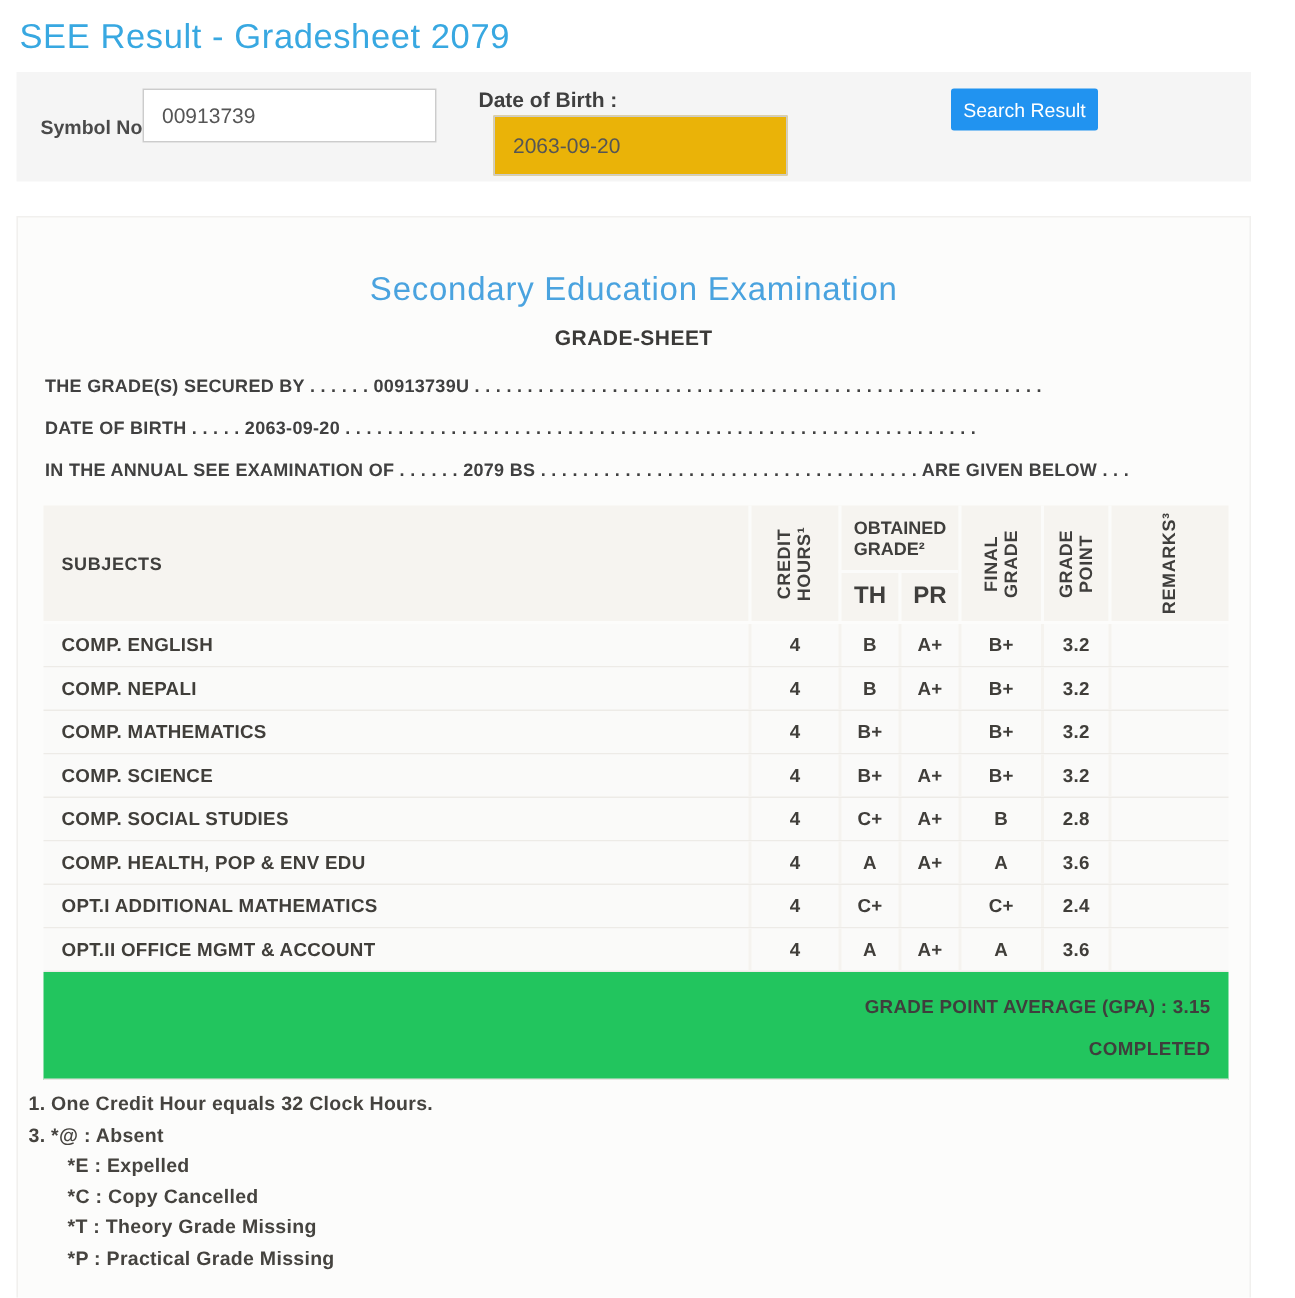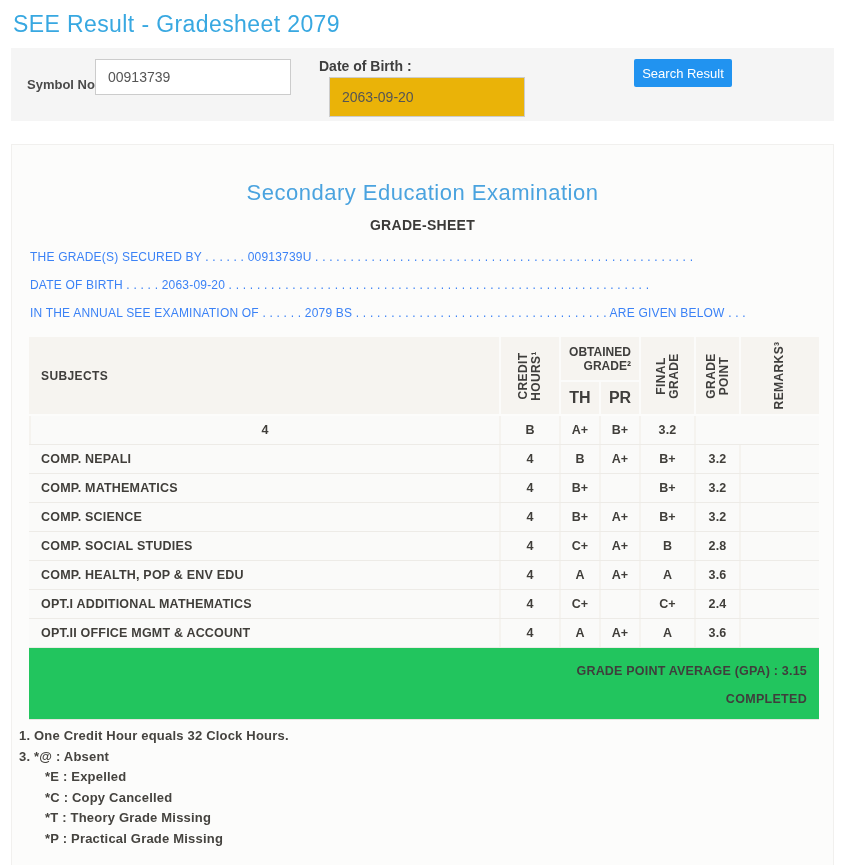--- a/index.html
+++ b/index.html
@@ -29,36 +29,36 @@
 
   
   .panel { margin:23px 0 0 11px; width:823px; min-height:725px;
            border:1px solid #f1f0ee; background:#fcfcfb; }
   .exam-title { padding-top:35px; text-align:center; font-size:22px; line-height:26px;
                 font-weight:400; color:#4aa3df; letter-spacing:0.5px; }
   .sheet-subtitle { margin-top:11px; text-align:center; font-size:14px; font-weight:bold;
                     color:#3b3a38; letter-spacing:0.3px; }
 
   .statements { margin:10px 16px 0 18px; }
-  .stmt { height:28px; line-height:28px; font-size:12px; font-weight:normal; color:#3b82f6;
+  .stmt { height:28px; line-height:28px; font-size:12px; font-weight:bold; color:#404040;
           white-space:nowrap; overflow:hidden; letter-spacing:0.2px; }
 
   
   .gtable { margin:10px 14px 0 17px; }
   .ghead { display:grid; grid-template-columns:minmax(0,1fr) 60px 40px 40px 55px 45px 80px;
            grid-template-rows:45px 32px; margin-bottom:2px; }
   .hcell { background:#f6f4f0; border-left:2px solid #fbfbfa; color:#3f3e3c; }
   .hcell.first { border-left:none; }
   .h-subjects { grid-row:1/3; grid-column:1; display:flex; align-items:center;
                 padding-left:12px; font-size:12px; font-weight:bold; letter-spacing:0.4px; }
   .vcell { grid-row:1/3; display:flex; align-items:center; justify-content:center; }
   .rot { transform:rotate(-90deg); text-align:center; font-size:12px; font-weight:bold;
          line-height:13px; letter-spacing:0.4px; white-space:nowrap; }
   .h-obt { grid-row:1; grid-column:3/5; display:flex; align-items:center; justify-content:center;
-           text-align:right; font-size:12px; font-weight:bold; line-height:14px;
+           text-align:left; font-size:12px; font-weight:bold; line-height:14px;
            border-bottom:2px solid #fbfbfa; padding:0 10px; }
   .h-sub { grid-row:2; display:flex; align-items:center; justify-content:center;
            font-size:16px; font-weight:bold; }
 
   .trow { display:grid; grid-template-columns:minmax(0,1fr) 60px 40px 40px 55px 45px 80px;
           height:29px; background:#fafaf9; border-bottom:1px solid #edebe7; }
   .td { display:flex; align-items:center; justify-content:center; font-size:12.5px;
         font-weight:bold; color:#403e3a; border-left:2px solid #f5f3ef; height:100%;
         letter-spacing:0.2px; }
   .td.subj { justify-content:flex-start; padding-left:12px; border-left:none; }
@@ -122,20 +122,21 @@
           <div>GRADE</div>
           <div>POINT</div>
         </div>
       </div>
       <div class="hcell vcell" style="grid-column:7;">
         <div class="rot">REMARKS³</div>
       </div>
     </div>
 
     <div class="trow">
+      <div class="td subj">COMP. ENGLISH</div>
       <div class="td">4</div>
       <div class="td">B</div>
       <div class="td">A+</div>
       <div class="td">B+</div>
       <div class="td">3.2</div>
       <div class="td"></div>
     </div>
     <div class="trow">
       <div class="td subj">COMP. NEPALI</div>
       <div class="td">4</div>

